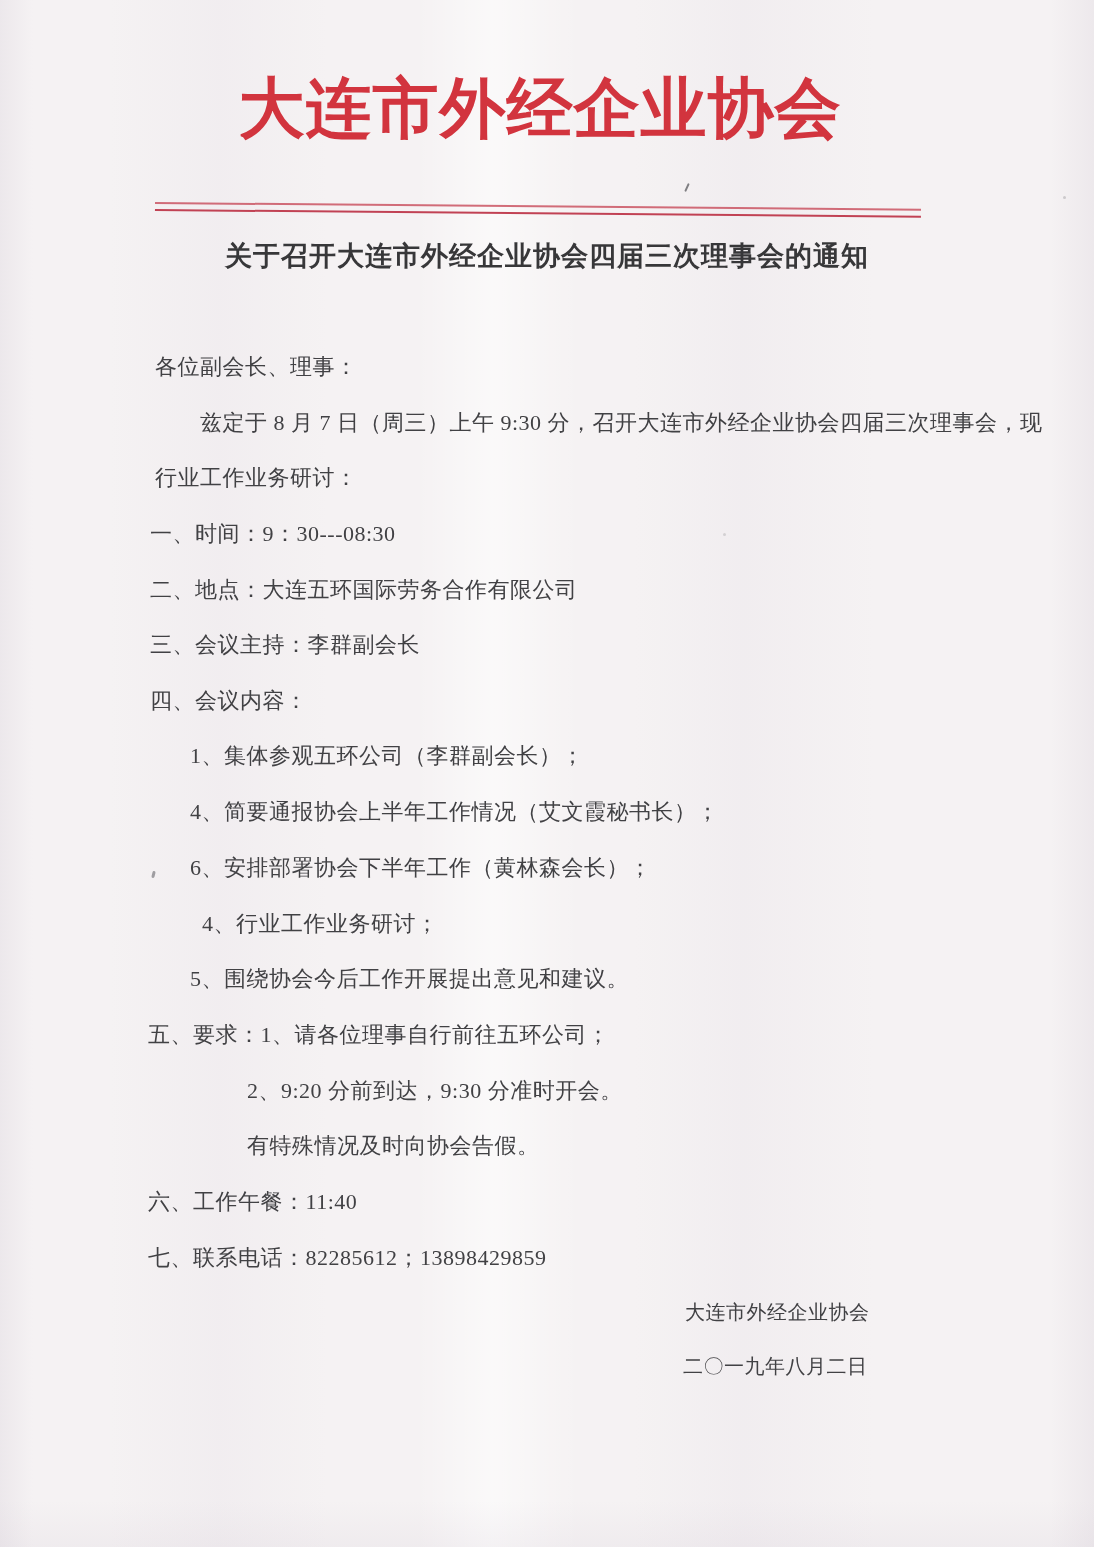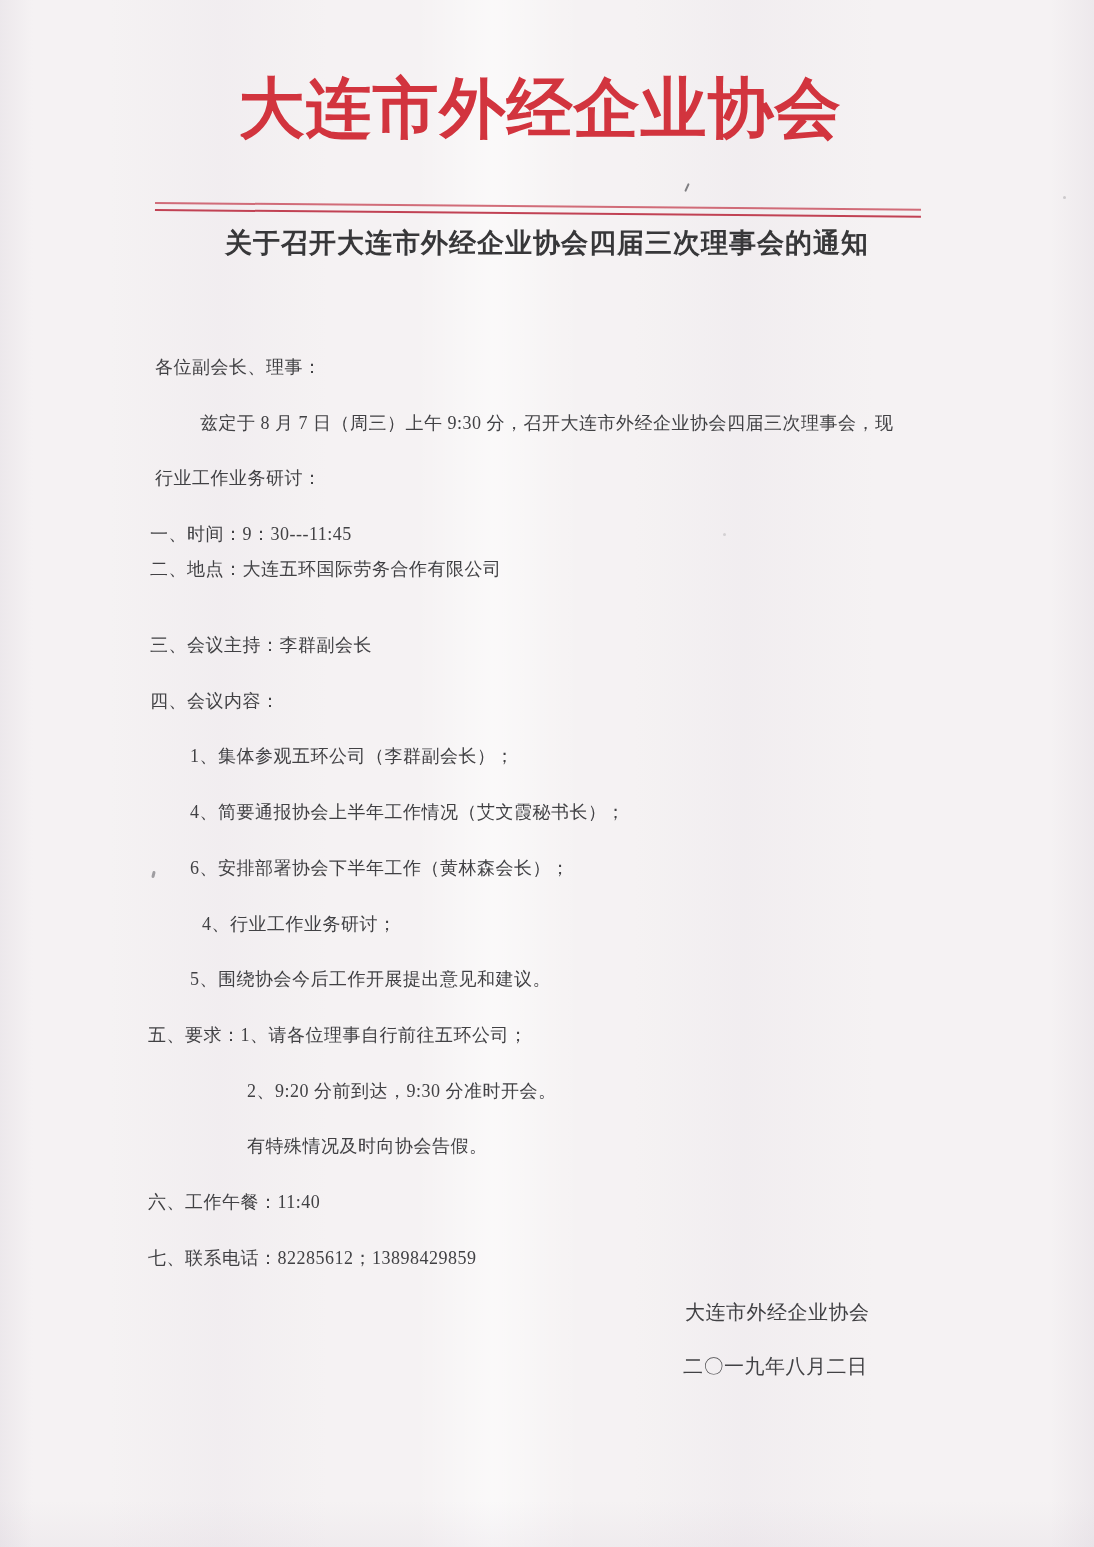--- a/index.html
+++ b/index.html
@@ -43,35 +43,35 @@
     left: 155px;
     width: 766px;
     height: 5px;
     border-top: 2px solid rgba(201,78,93,0.82);
     border-bottom: 2px solid rgba(191,57,76,0.95);
     transform: rotate(0.5deg);
     transform-origin: 0 50%;
   }
   .notice-title {
     position: absolute;
-    top: 226px;
+    top: 239px;
     left: 0;
     width: 1094px;
     margin: 0;
     text-align: center;
     font-size: 27px;
     line-height: 34px;
     font-weight: 700;
     letter-spacing: 1px;
     color: #373739;
   }
   .line {
     position: absolute;
     left: 150px;
-    font-size: 18px;
+    font-size: 22px;
     line-height: 24px;
     letter-spacing: 0.5px;
     white-space: nowrap;
     color: #414144;
   }
   .sig {
     font-size: 20px;
     line-height: 23px;
     letter-spacing: 0.5px;
   }
@@ -91,22 +91,22 @@
 
   <div class="divider"></div>
 
   <h2 class="notice-title">关于召开大连市外经企业协会四届三次理事会的通知</h2>
 
   <div class="line" style="top:355px; left:155px;">各位副会长、理事：</div>
 
   <div class="line" style="top:411px; left:200px;">兹定于 8 月 7 日（周三）上午 9:30 分，召开大连市外经企业协会四届三次理事会，现</div>
   <div class="line" style="top:466px; left:155px;">行业工作业务研讨：</div>
 
-  <div class="line" style="top:522px;">一、时间：9：30---11:45</div>
-  <div class="line" style="top:557px;text-align:center;">二、地点：大连五环国际劳务合作有限公司</div>
+  <div class="line" style="top:522px;">一、时间：9：30---08:30</div>
+  <div class="line" style="top:578px;text-align:center;">二、地点：大连五环国际劳务合作有限公司</div>
   <div class="line" style="top:633px;">三、会议主持：李群副会长</div>
   <div class="line" style="top:689px;">四、会议内容：</div>
 
   <div class="line" style="top:744px; left:190px;">1、集体参观五环公司（李群副会长）；</div>
   <div class="line" style="top:800px; left:190px;">4、简要通报协会上半年工作情况（艾文霞秘书长）；</div>
   <div class="line" style="top:856px; left:190px;">6、安排部署协会下半年工作（黄林森会长）；</div>
   <div class="line" style="top:912px; left:202px;">4、行业工作业务研讨；</div>
   <div class="line" style="top:967px; left:190px;">5、围绕协会今后工作开展提出意见和建议。</div>
 
   <div class="line" style="top:1023px; left:148px;">五、要求：1、请各位理事自行前往五环公司；</div>

